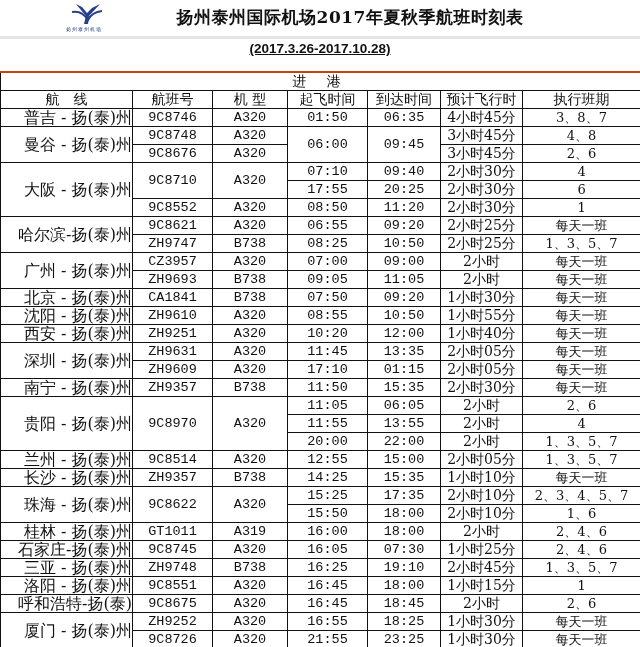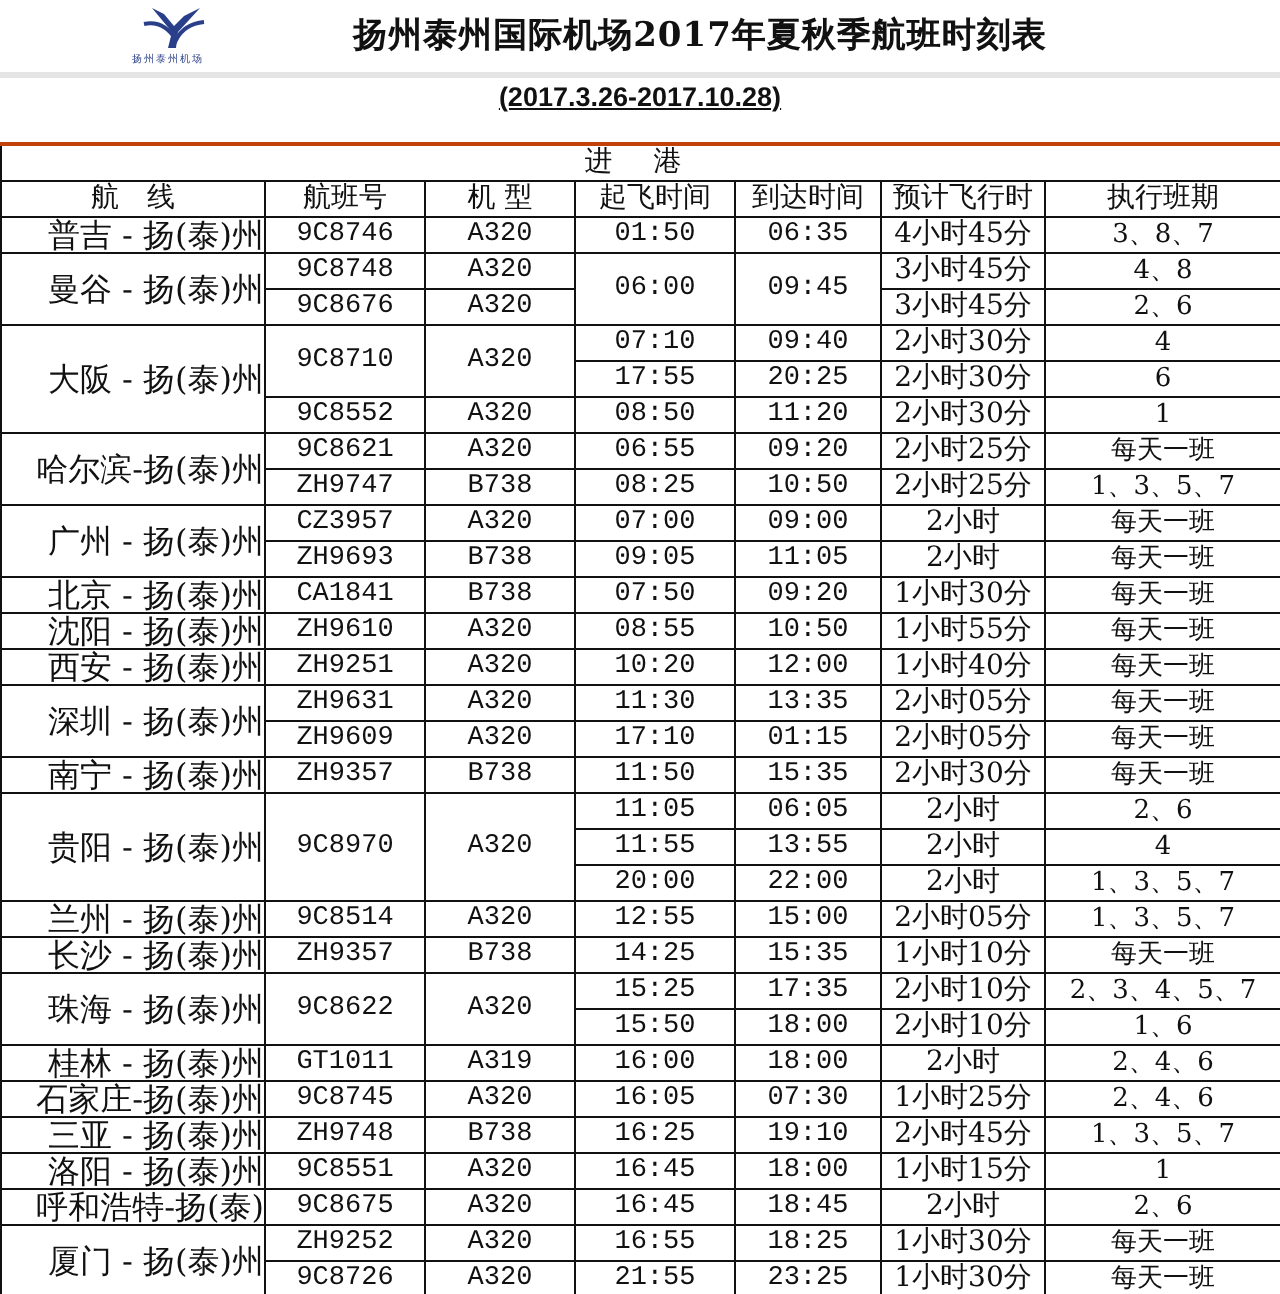--- a/index.html
+++ b/index.html
@@ -166,21 +166,21 @@
         <td class="mono">A320</td>
         <td class="mono">10:20</td>
         <td class="mono">12:00</td>
         <td class="dur">1小时40分</td>
         <td class="days">每天一班</td>
       </tr>
       <tr>
         <td class="route" rowspan="2">深圳 - 扬(泰)州</td>
         <td class="mono">ZH9631</td>
         <td class="mono">A320</td>
-        <td class="mono">11:30</td>
+        <td class="mono">11:45</td>
         <td class="mono">13:35</td>
         <td class="dur">2小时05分</td>
         <td class="days">每天一班</td>
       </tr>
       <tr>
         <td class="mono">ZH9609</td>
         <td class="mono">A320</td>
         <td class="mono">17:10</td>
         <td class="mono">01:15</td>
         <td class="dur">2小时05分</td>

